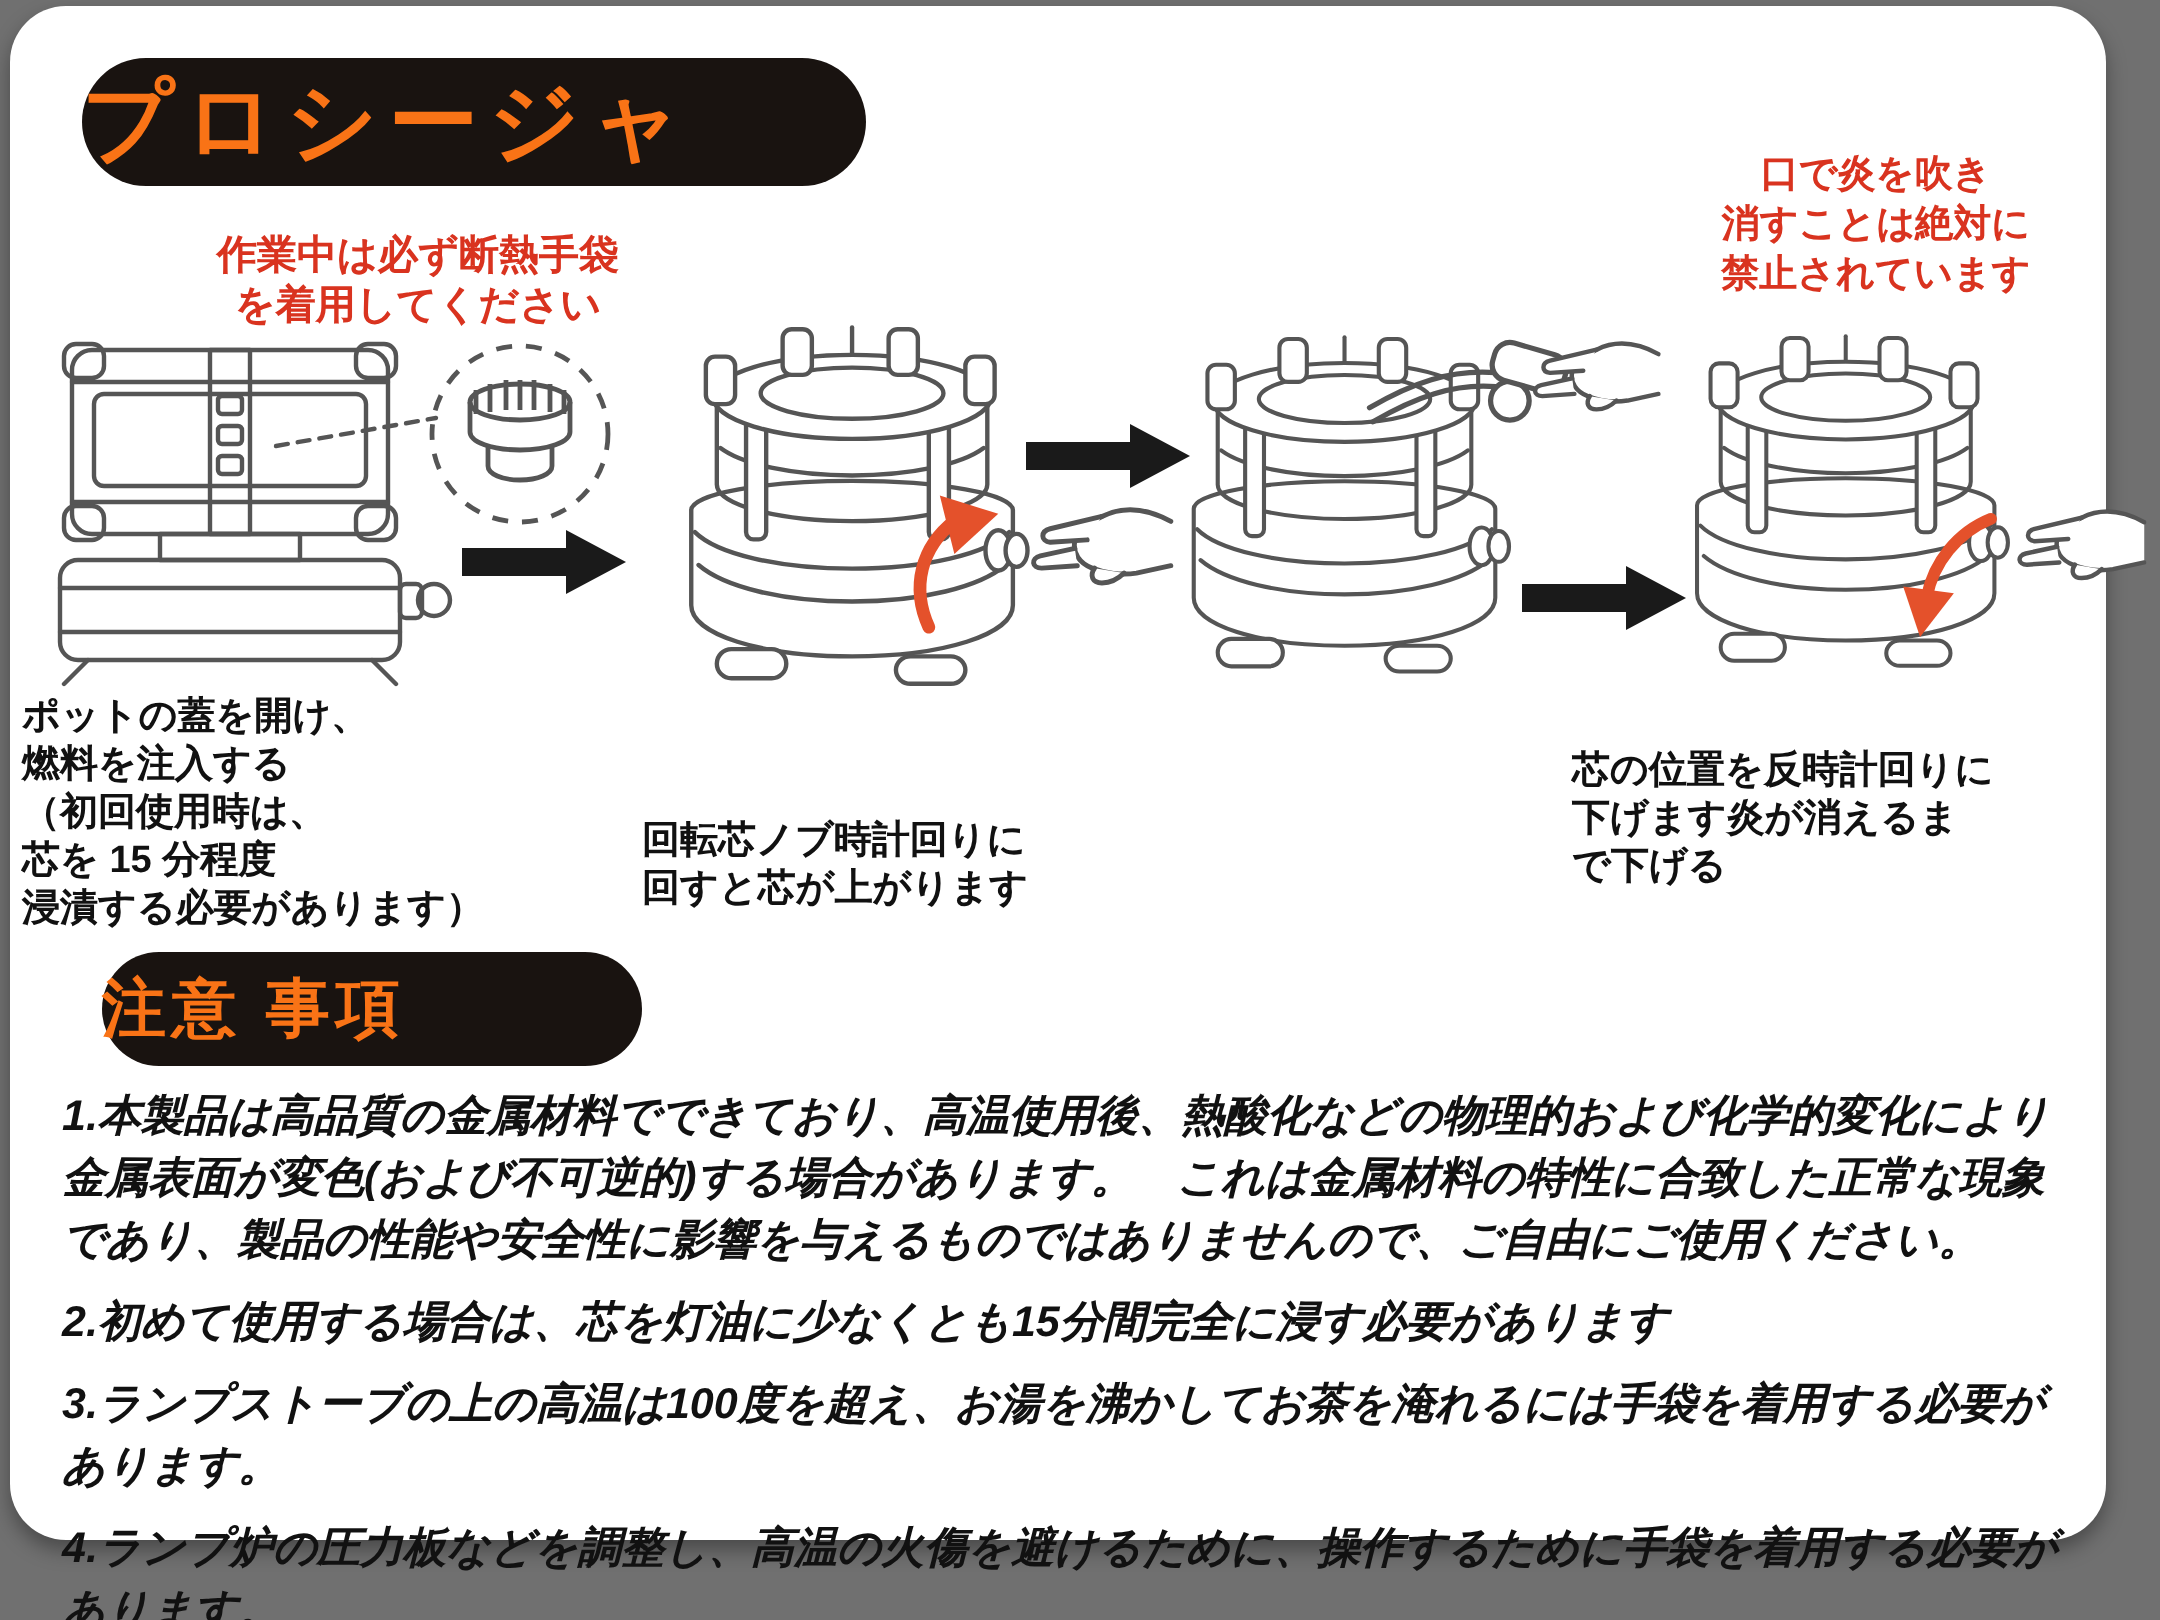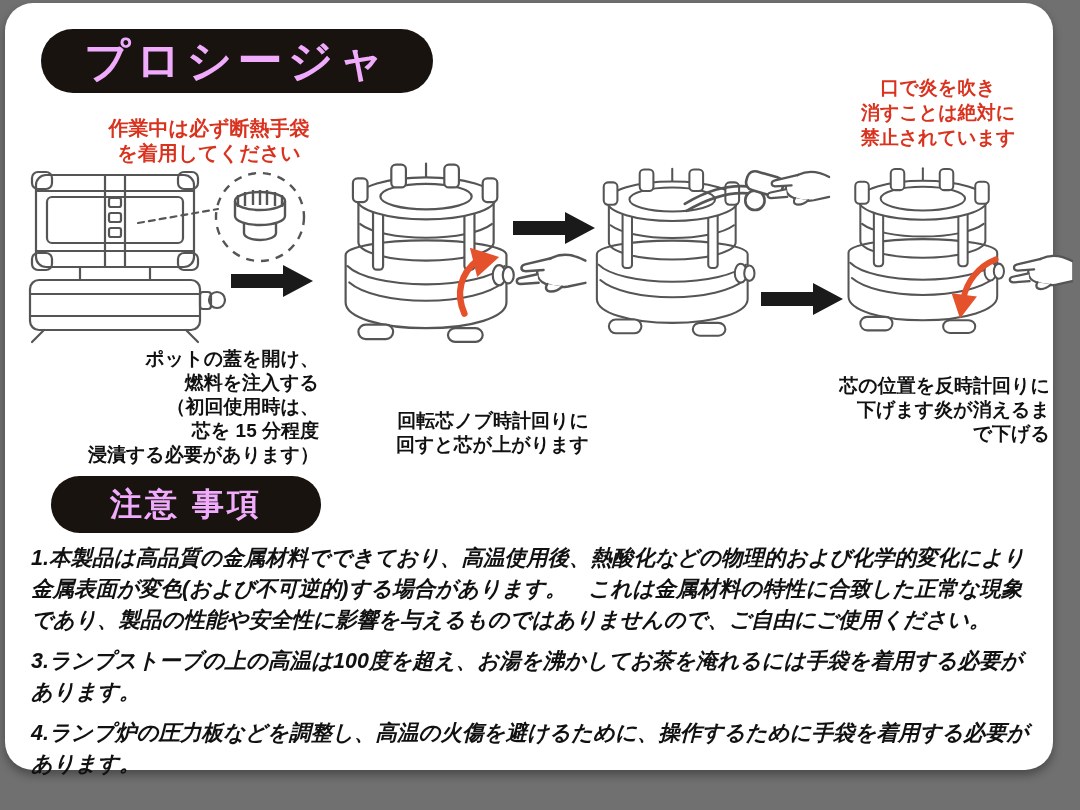--- a/index.html
+++ b/index.html
@@ -13,41 +13,41 @@
   .card {
     position:absolute; left:5px; top:3px;
     width:1048px; height:767px;
     background:#ffffff;
     border-radius:28px;
     box-shadow:0 5px 10px rgba(0,0,0,0.35);
   }
   .pill {
     position:absolute;
     background:#191310;
-    color:#f0abfc;
+    color:#f97316;
     border-radius:34px;
-    display:flex; align-items:center; justify-content:center;
+    display:flex; align-items:center; justify-content:flex-start;
     font-weight:bold;
   }
   .pill-procedure { left:36px; top:26px; width:392px; height:64px; font-size:45px; letter-spacing:5px; }
   .pill-caution   { left:46px; top:473px; width:270px; height:57px; font-size:32px; letter-spacing:3px; }
   .warning {
     position:absolute;
     color:#d9331f;
     font-weight:bold;
     text-align:center;
     white-space:pre-line;
   }
   .warning-gloves { left:78px;  top:113px; width:252px; font-size:20px; line-height:25px; }
   .warning-noblow { left:838px; top:72px;  width:190px; font-size:19px; line-height:25px; }
   .caption {
     position:absolute;
     color:#111111;
     font-weight:bold;
-    text-align:right;
+    text-align:left;
     white-space:pre-line;
     font-size:19px; line-height:24px;
   }
   .cap1 { left:6px;   top:344px; width:308px; }
   .cap2 { left:316px; top:376px; width:268px;margin-top:30px; }
   .cap3 { left:546px; top:371px; width:282px; }
   .cap4 { left:781px; top:371px; width:264px; }
   .illus { position:absolute; }
   .illus1 { left:15px;  top:162px; }
   .illus2 { left:326px; top:155px; }
@@ -214,17 +214,18 @@
   <div class="caption cap4">芯の位置を反時計回りに
 下げます炎が消えるま
 で下げる</div>
 
   <div class="pill pill-caution">
     <span>注意 事項</span>
   </div>
 
   <div class="notes">
     <p>1.本製品は高品質の金属材料でできており、高温使用後、熱酸化などの物理的および化学的変化により金属表面が変色(および不可逆的)する場合があります。　これは金属材料の特性に合致した正常な現象であり、製品の性能や安全性に影響を与えるものではありませんので、ご自由にご使用ください。</p>
+    <p>2.初めて使用する場合は、芯を灯油に少なくとも15分間完全に浸す必要があります</p>
     <p>3.ランプストーブの上の高温は100度を超え、お湯を沸かしてお茶を淹れるには手袋を着用する必要があります。</p>
     <p>4.ランプ炉の圧力板などを調整し、高温の火傷を避けるために、操作するために手袋を着用する必要があります。</p>
   </div>
 
 </div>
 
 </body></html>

